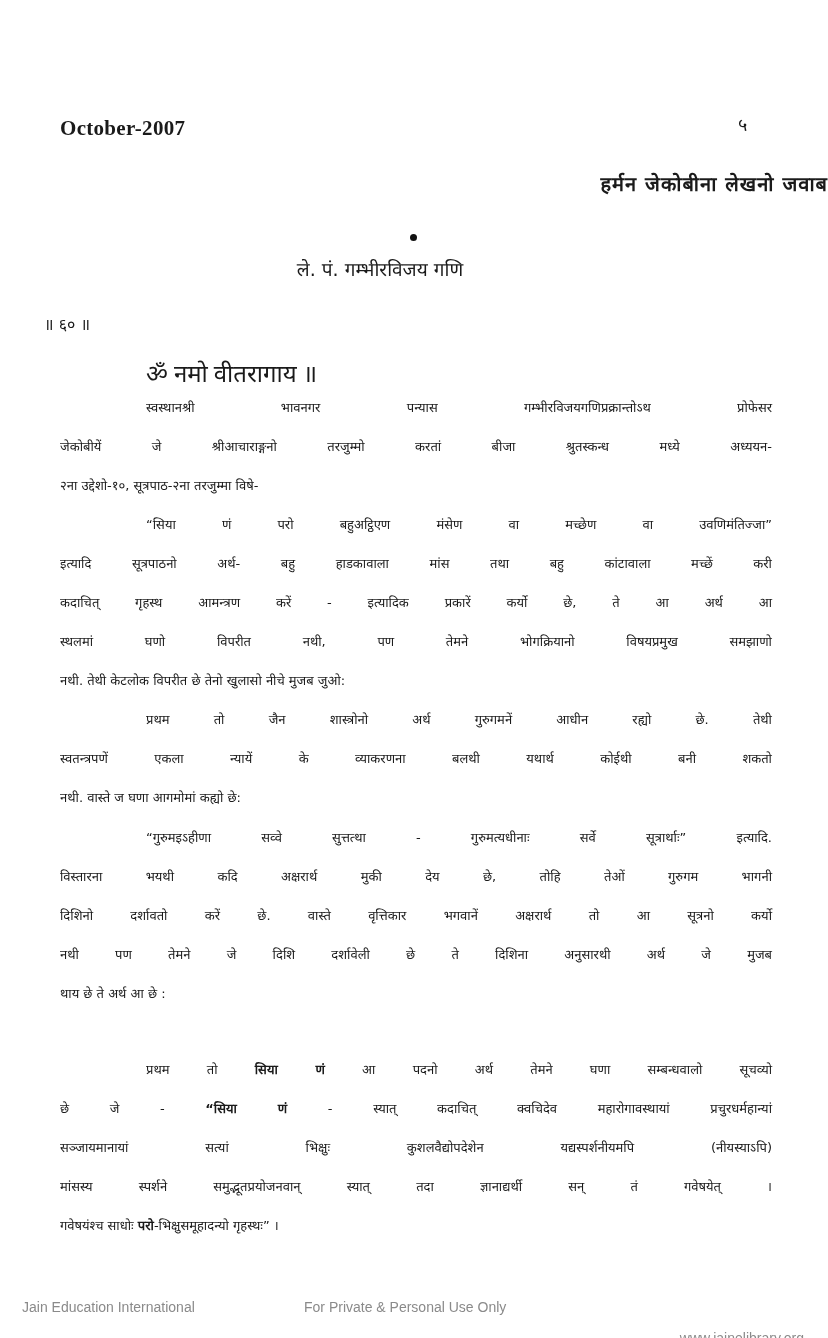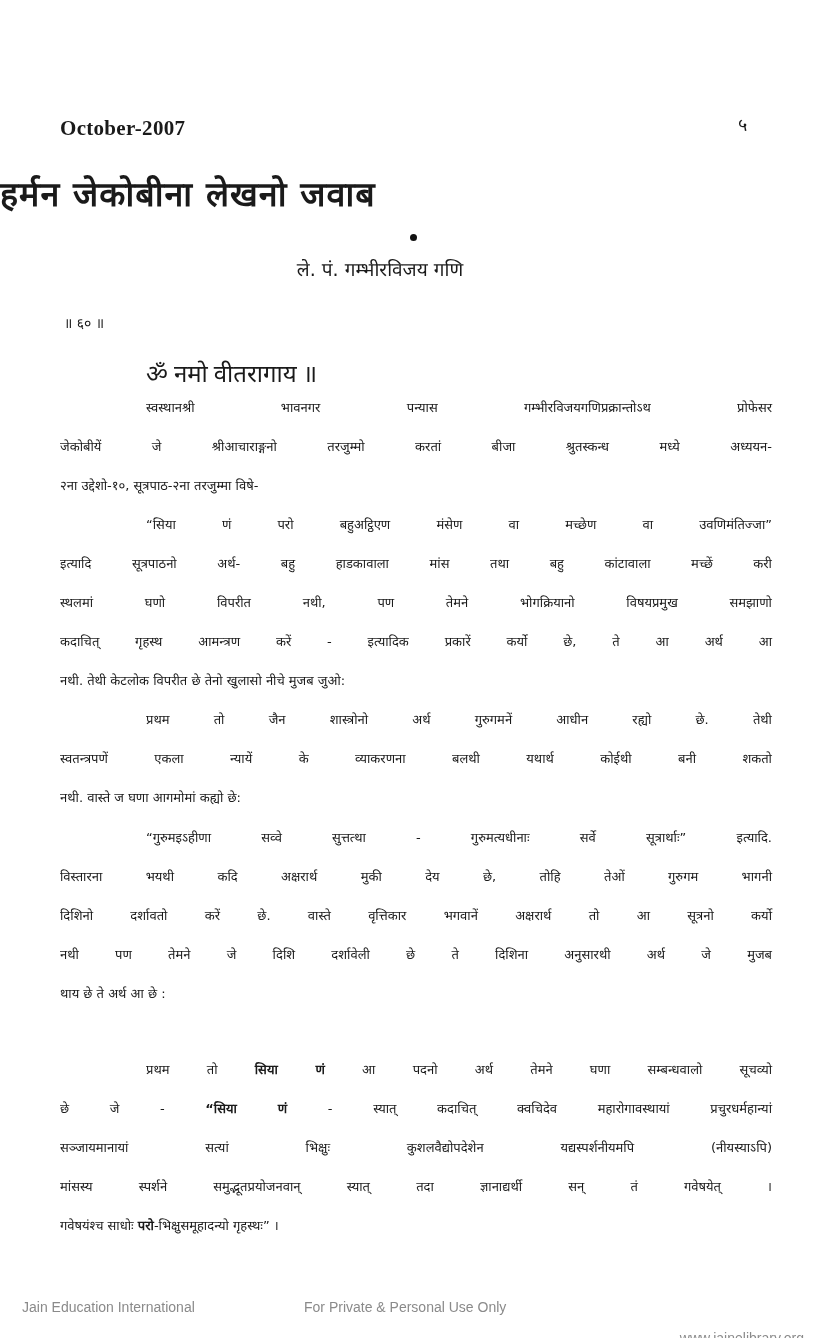--- a/index.html
+++ b/index.html
@@ -8,31 +8,31 @@
     font-family: "DejaVu Sans", sans-serif; color: #1a1a1a;
   }
   .header-date {
     position: absolute; left: 60px; top: 116px;
     font-family: "Liberation Serif", serif; font-weight: bold; font-size: 21px; letter-spacing: 0.3px; text-align: right;
   }
   .header-page {
     position: absolute; left: 738px; top: 112px; font-size: 18px;
   }
   .title {
-    position: absolute; left: 0; width: 828px; top: 170px; text-align: left;
-    font-size: 34px; font-weight: bold; letter-spacing: 1px;
+    position: absolute; left: 0; width: 828px; top: 170px; text-align: right;
+    font-size: 20px; font-weight: bold; letter-spacing: 1px;
   }
   .dot {
     position: absolute; left: 410px; top: 234px; width: 7px; height: 7px; border-radius: 50%; background: #111;
   }
   .author {
     position: absolute; left: 0; width: 760px; top: 256px; text-align: center; font-size: 19px;
   }
   .invocation {
-    position: absolute; left: 64px; top: 313px; font-size: 14px;
+    position: absolute; left: 44px; top: 313px; font-size: 16px;
   }
   .salutation {
     position: absolute; left: 146px; top: 356px; font-size: 24px; font-family: Liberation Serif, serif;
   }
   .body-text {
     position: absolute; left: 60px; width: 712px; font-size: 13px; line-height: 39px;
     text-align: justify;
   }
   .line { display: block; text-align: justify; text-align-last: justify; white-space: nowrap; }
   .line.last { text-align-last: left; }
@@ -62,22 +62,22 @@
 
 <div class="body-text" style="top:388px;">
   <span class="line first">स्वस्थानश्री भावनगर पन्यास गम्भीरविजयगणिप्रक्रान्तोऽथ प्रोफेसर</span>
   <span class="line">जेकोबीयें जे श्रीआचाराङ्गनो तरजुम्मो करतां बीजा श्रुतस्कन्ध मध्ये अध्ययन-</span>
   <span class="line last">२ना उद्देशो-१०, सूत्रपाठ-२ना तरजुम्मा विषे-</span>
 </div>
 
 <div class="body-text" style="top:505px;">
   <span class="line first">“सिया णं परो बहुअट्ठिएण मंसेण वा मच्छेण वा उवणिमंतिज्जा”</span>
   <span class="line">इत्यादि सूत्रपाठनो अर्थ- बहु हाडकावाला मांस तथा बहु कांटावाला मच्छें करी</span>
+  <span class="line">कदाचित् गृहस्थ आमन्त्रण करें - इत्यादिक प्रकारें कर्यो छे, ते आ अर्थ आ</span>
   <span class="line">स्थलमां घणो विपरीत नथी, पण तेमने भोगक्रियानो विषयप्रमुख समझाणो</span>
-  <span class="line">कदाचित् गृहस्थ आमन्त्रण करें - इत्यादिक प्रकारें कर्यो छे, ते आ अर्थ आ</span>
   <span class="line last">नथी. तेथी केटलोक विपरीत छे तेनो खुलासो नीचे मुजब जुओ:</span>
 </div>
 
 <div class="body-text" style="top:700px;">
   <span class="line first">प्रथम तो जैन शास्त्रोनो अर्थ गुरुगमनें आधीन रह्यो छे. तेथी</span>
   <span class="line">स्वतन्त्रपणें एकला न्यायें के व्याकरणना बलथी यथार्थ कोईथी बनी शकतो</span>
   <span class="line last">नथी. वास्ते ज घणा आगमोमां कह्यो छे:</span>
 </div>
 
 <div class="body-text" style="top:818px;">

